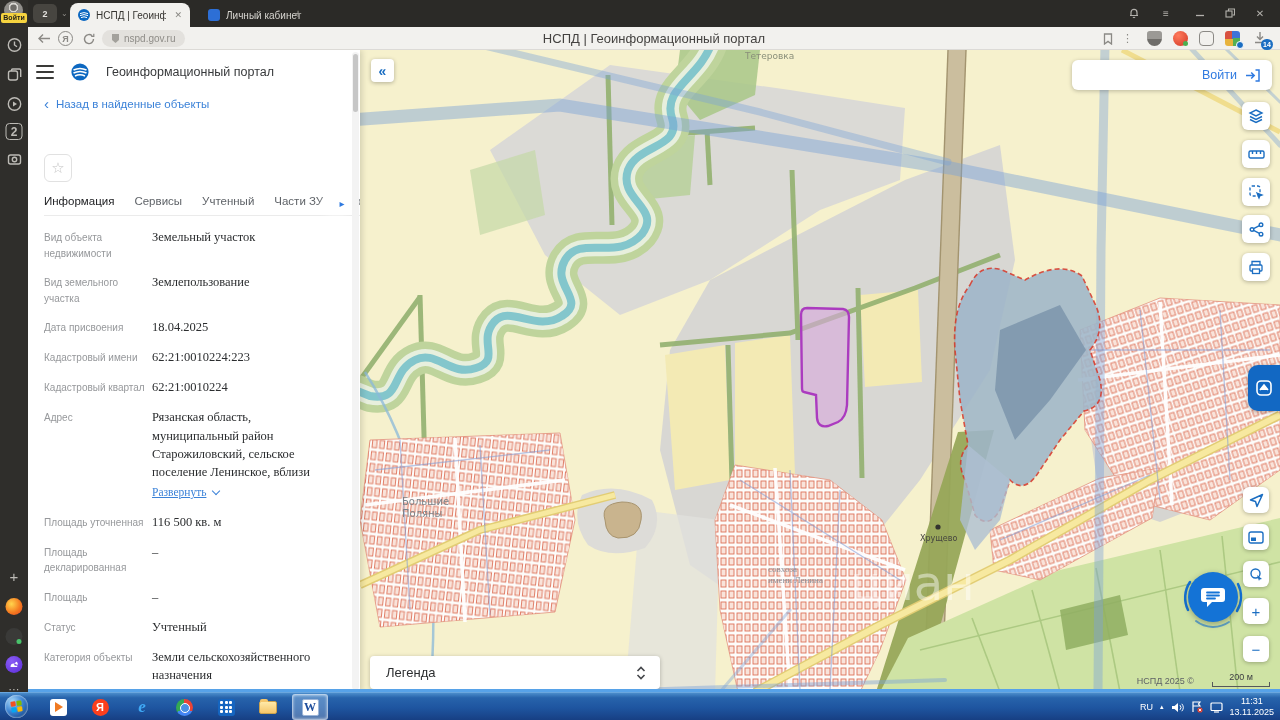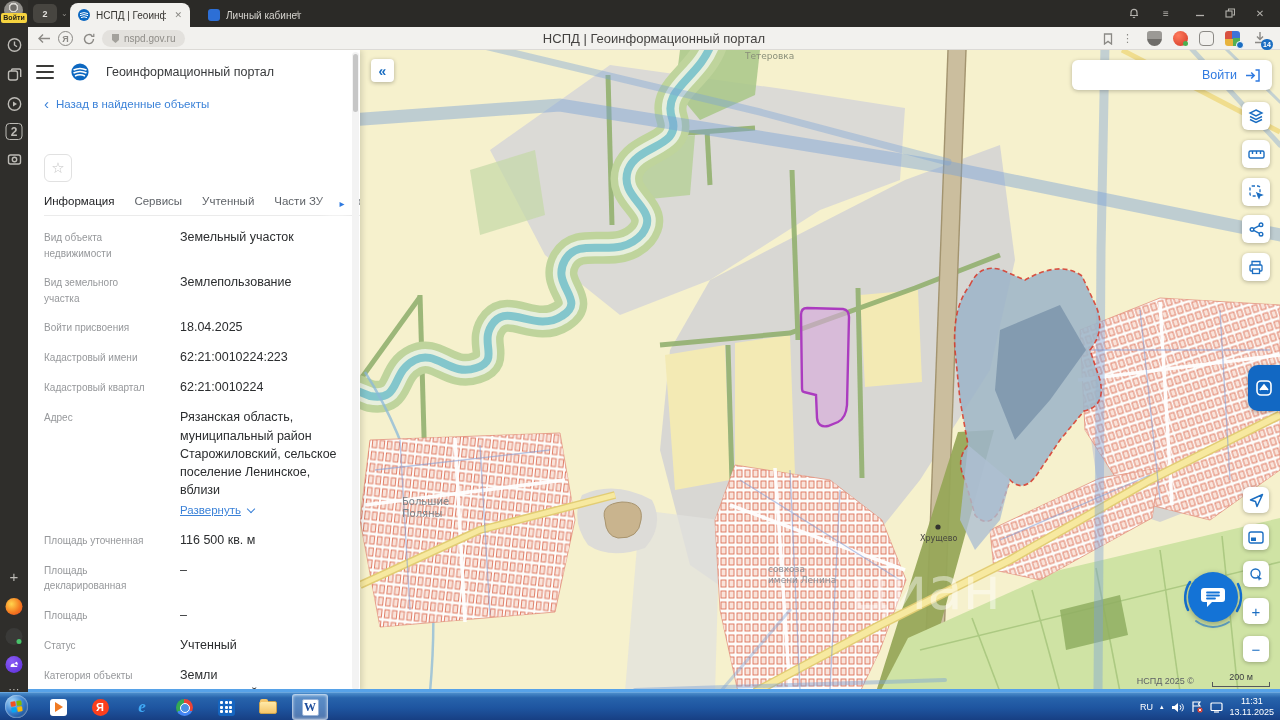--- a/index.html
+++ b/index.html
@@ -62,21 +62,21 @@
   .ptabs { position:absolute; left:16px; right:0; top:141px; height:25px; white-space:nowrap; overflow:hidden;
     border-bottom:1px solid #ebebeb; }
   .ptab { display:inline-block; margin-right:20px; font-size:11.5px; color:#5f6368; padding-bottom:8px;
     background:none; border:none; font-family:inherit; }
   .ptab.active { color:#202124; border-bottom:2px solid #2f7ae0; }
   .ptab-more { position:absolute; right:8px; top:142px; width:20px; height:22px; background:#fff;
     box-shadow:-6px 0 8px #fff; color:#2f7ae0; font-size:10px; display:flex; align-items:center; justify-content:center; }
   .fields { position:absolute; left:16px; right:22px; top:178px; }
   .f-row { display:flex; margin-bottom:12px; }
   .f-label { width:104px; flex:0 0 104px; font-size:10px; color:#96989b; line-height:1.55; padding-top:2px; }
-  .f-val { margin-left:32px; font-size:12.5px; color:#2b2d2f; line-height:1.45; }
+  .f-val { margin-left:4px; font-size:12.5px; color:#2b2d2f; line-height:1.45;font-family:Liberation Serif, serif; }
   .expand { display:block; color:#3b82d8; font-size:11.5px; text-decoration:underline; margin-top:3px; cursor:pointer; }
   .expand::after { content:""; display:inline-block; width:5px; height:5px; border-right:1.6px solid #3b82d8;
     border-bottom:1.6px solid #3b82d8; transform:rotate(45deg); margin-left:7px; vertical-align:2px; }
   .pscroll { position:absolute; right:1px; top:2px; width:7px; bottom:2px; background:#f3f3f3; border-radius:4px; }
   .pthumb { position:absolute; left:1px; top:2px; width:5px; height:58px; background:#c6c6c6; border-radius:3px; }
 
   
   .map { position:absolute; left:360px; right:0; top:50px; bottom:28px; overflow:hidden; background:#f6f1cd; }
   .map svg.base { position:absolute; left:0; top:0; width:100%; height:100%; }
   .map-label { position:absolute; white-space:pre-line; line-height:1.2; color:#7c8288;
@@ -318,21 +318,21 @@
 
         <div class="f-row">
           <div class="f-label">Вид земельного участка</div>
           <div class="f-val">
             <span>Землепользование</span>
             
           </div>
         </div>
 
         <div class="f-row">
-          <div class="f-label">Войти присвоения</div>
+          <div class="f-label">Дата присвоения</div>
           <div class="f-val">
             <span>18.04.2025</span>
             
           </div>
         </div>
 
         <div class="f-row">
           <div class="f-label">Кадастровый имени</div>
           <div class="f-val">
             <span>62:21:0010224:223</span>
@@ -536,23 +536,23 @@
 
       <circle cx="578" cy="477" r="2.6" fill="#33332f"></circle>
     </svg>
 
     <div>
 
     <div class="map-label" style="left: 385px; top: 1px; font-size: 9px; color: rgb(138, 143, 122);">Тетеровка</div>
         <div class="map-label" style="left: 42px; top: 446px; font-size: 10px; color: rgb(124, 130, 136);">Большие
 Поляны</div>
         <div class="map-label" style="left: 560px; top: 484px; font-size: 8px; color: rgb(69, 69, 63);">Хрущево</div>
-        <div class="map-label" style="left: 408px; top: 514px; font-size: 9px; color: rgb(141, 146, 154);">совхоза
+        <div class="map-label" style="left: 408px; top: 514px; font-size: 9px; color: rgb(141, 146, 154); font-family: Liberation Serif, serif;">совхоза
 имени Ленина</div>
-        <div class="map-label" style="left: 490px; top: 505px; font-size: 58px; color: rgba(255, 255, 255, 0.45);">циан</div>
+        <div class="map-label" style="left: 490px; top: 505px; font-size: 48px; color: rgba(255, 255, 255, 0.45);">циан</div>
       </div>
 
     <div class="mbtn collapse-btn">«</div>
 
     <div class="loginbar">
       <span>Войти</span>
       <svg width="15" height="13" viewBox="0 0 15 13" fill="none" stroke="#2f7ae0" stroke-width="1.5">
           <path d="M1 6.5h8M6.2 3.5l3 3-3 3M10.5 1h3.5v11h-3.5"></path>
         </svg>
     </div>
@@ -627,20 +627,26 @@
       <path d="M58,20 A28 28 0 0 1 57,47" fill="none" stroke="#1473d6" stroke-width="2.5" stroke-linecap="round"></path>
       <path d="M16,57 A28 28 0 0 0 49,58" fill="none" stroke="#1473d6" stroke-width="2" stroke-linecap="round" opacity="0.6"></path>
     </svg>
     <div class="chatbtn">
       <svg width="26" height="24" viewBox="0 0 26 24">
           <path d="M4 3h18a3 3 0 013 3v8a3 3 0 01-3 3H12l-5 5v-5H4a3 3 0 01-3-3V6a3 3 0 013-3z" fill="#fff"></path>
           <path d="M7 7.5h12M7 10.5h12M7 13.5h8" stroke="#1473d6" stroke-width="1.8" stroke-linecap="round"></path>
         </svg>
     </div>
 
+    <div class="legend">
+      <span>Легенда</span>
+      <svg width="10" height="14" viewBox="0 0 10 14" fill="none" stroke="#45474b" stroke-width="1.6">
+          <path d="M1.5 5L5 1.5 8.5 5M1.5 9L5 12.5 8.5 9"></path>
+        </svg>
+    </div>
 
     <div class="attrib">НСПД 2025 ©</div>
     <div class="scalebar">
       <span>200 м</span>
       <div class="scaleline"></div>
     </div>
   </div>
 
   <div class="win-edge"></div>
 

